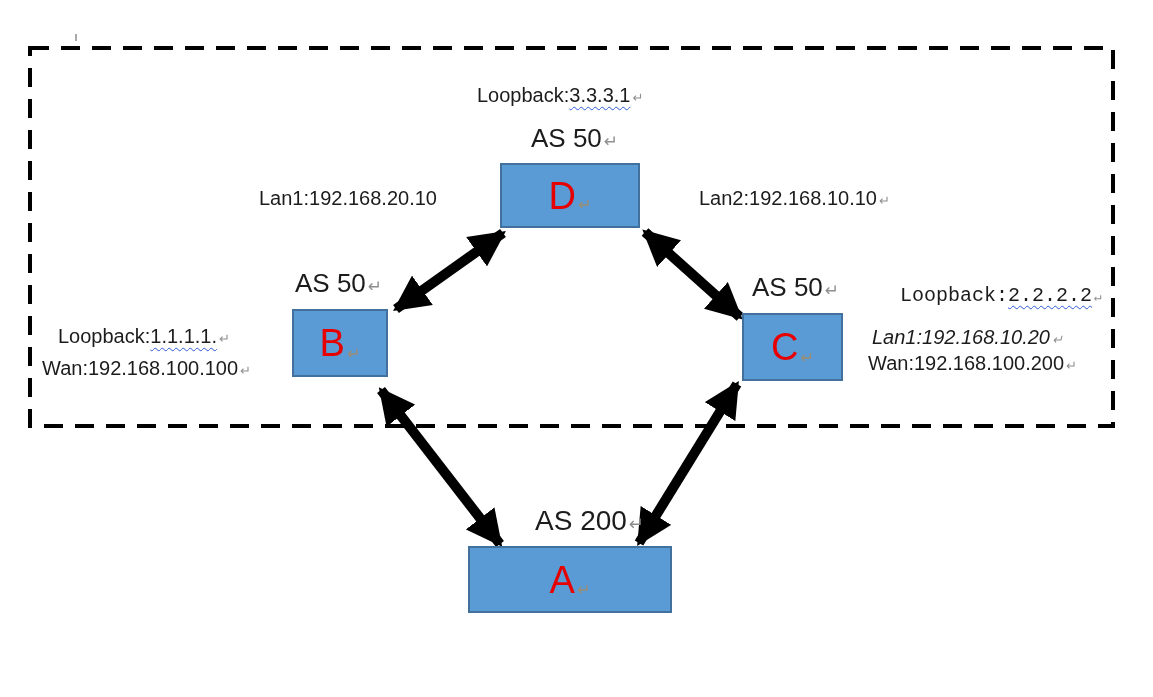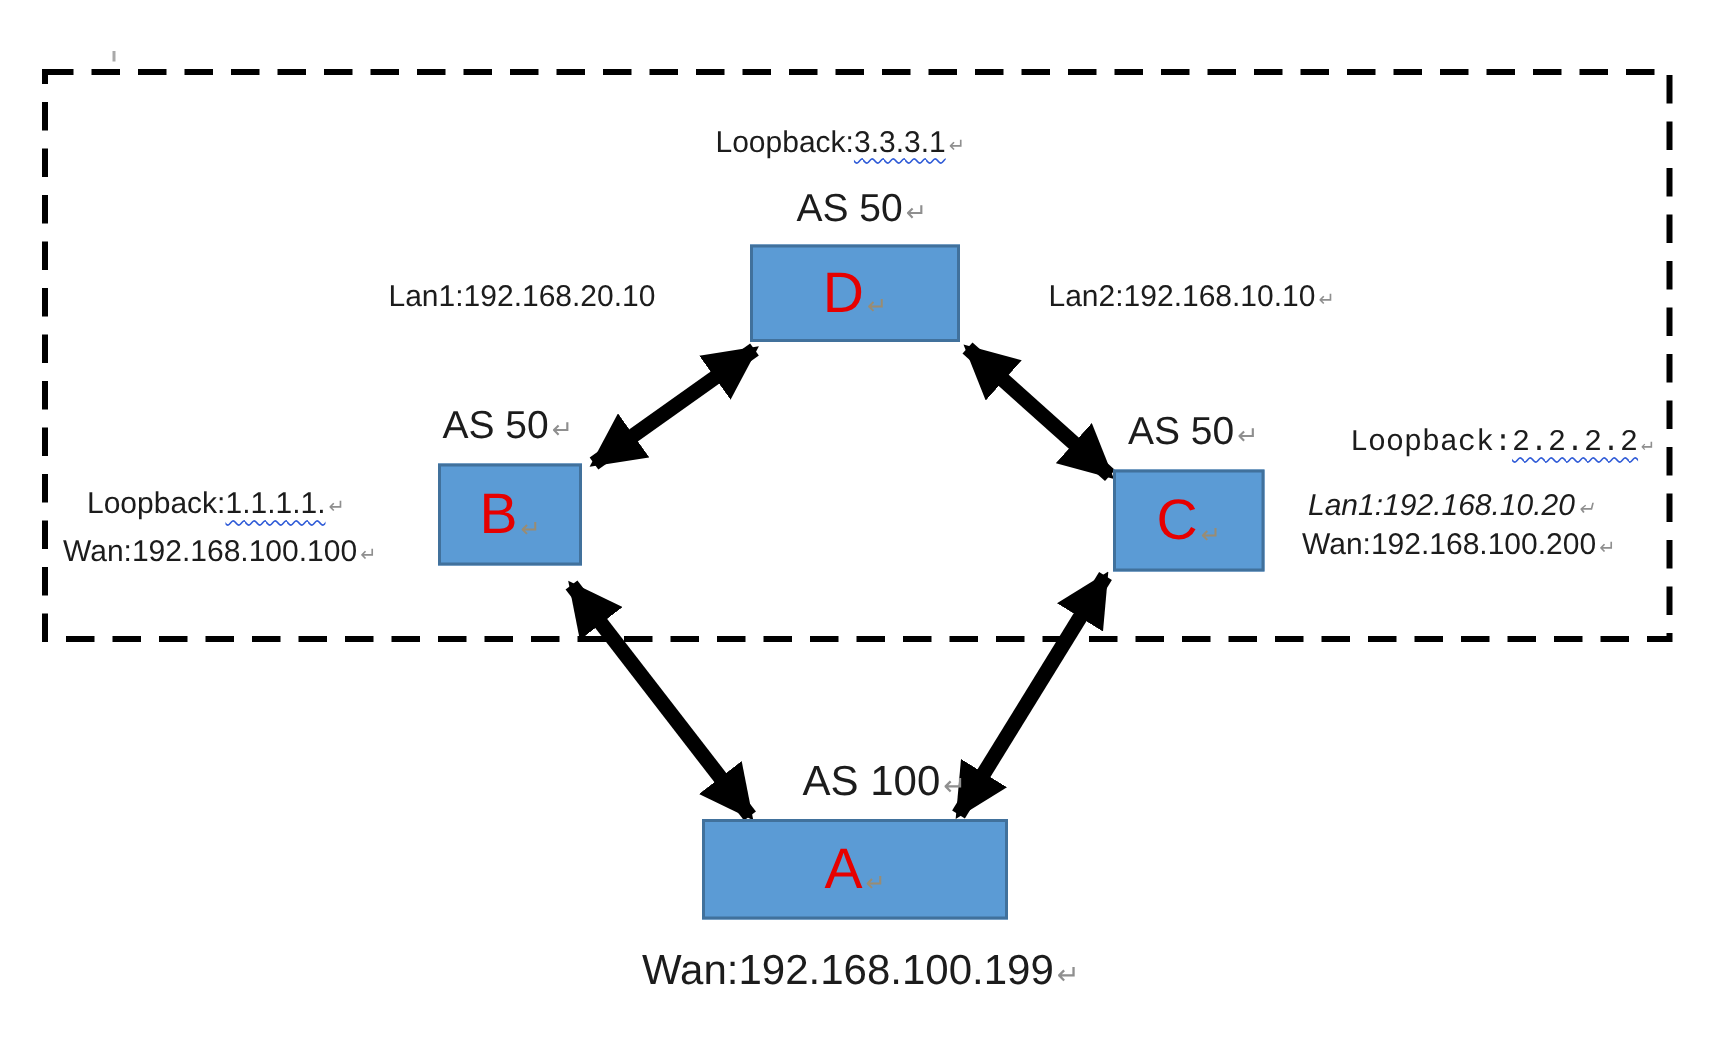--- a/index.html
+++ b/index.html
@@ -146,19 +146,16 @@
   </div>
   <div class="lbl" style="left:868px; top:352px;">
     <span>Wan:192.168.100.200</span><span class="pilcrow">↵</span>
   </div>
 
   <div class="node" style="left:468px; top:546px; width:204px; height:67px;">
     <span class="letter">A</span>
     <span class="pilcrow">↵</span>
   </div>
   <div class="lbl big" style="left:535px; top:506px;">
-    <span>AS 100</span><span class="pilcrow">↵</span>
-  </div>
-  <div class="lbl big" style="left:428px; top:632px;">
-    <span>Wan:192.168.100.199</span><span class="pilcrow">↵</span>
+    <span>AS 200</span><span class="pilcrow">↵</span>
   </div>
 
 </div>
 
 </body></html>

